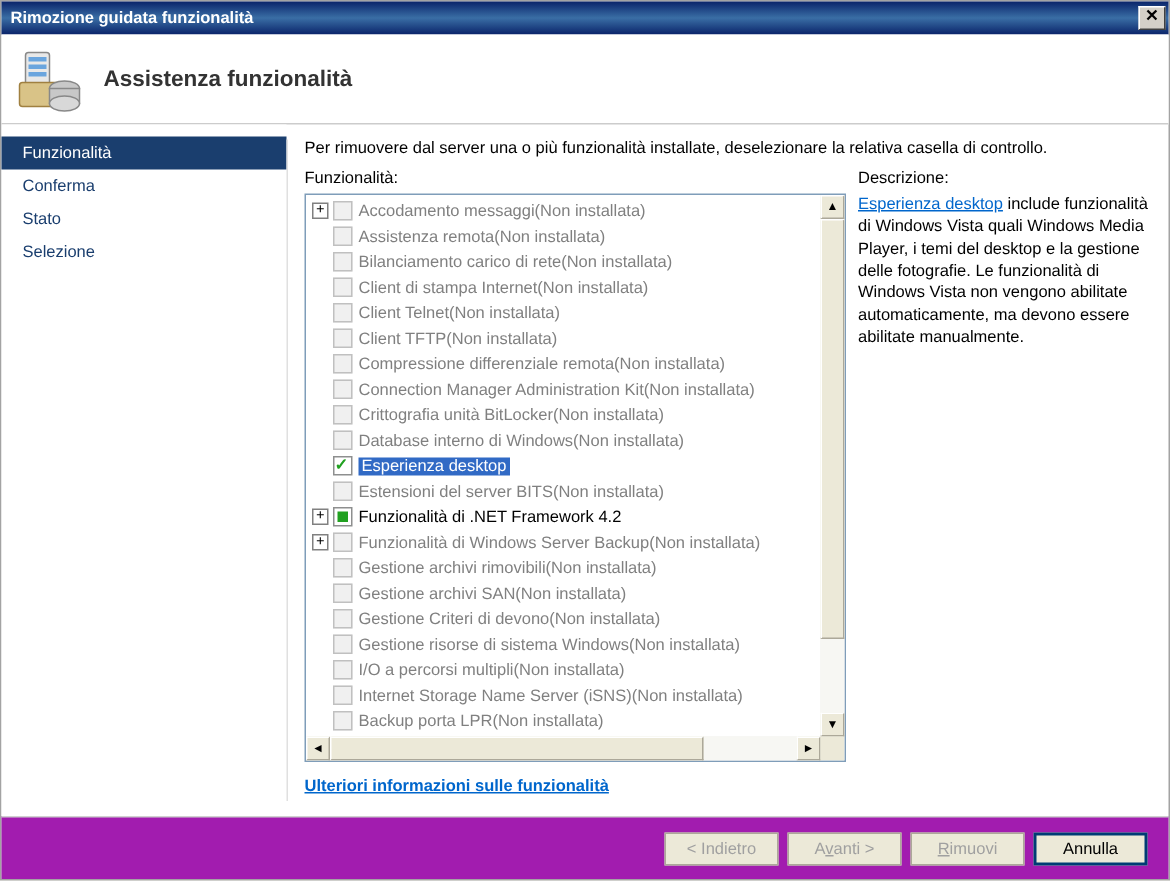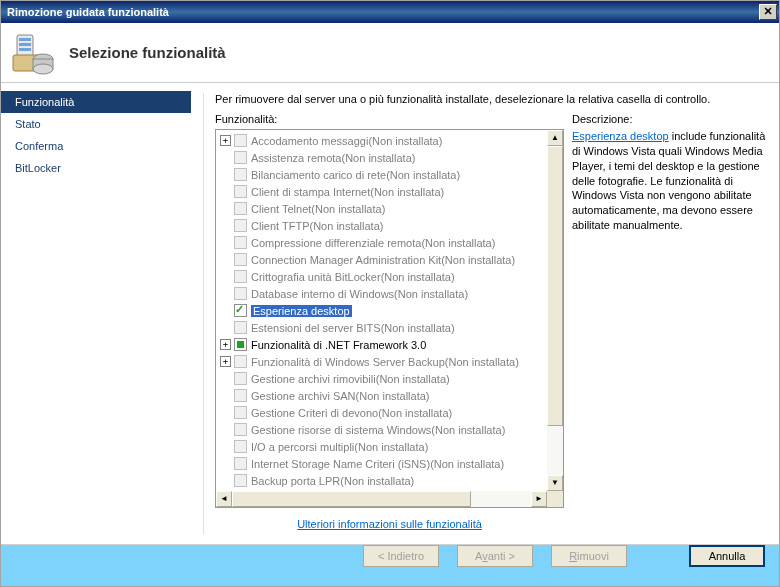--- a/index.html
+++ b/index.html
@@ -87,21 +87,20 @@
     background: #1a3e6e;
     color: #fff;
   }
   .main {
     flex: 1;
     padding: 10px 12px 0 12px;
     display: flex;
     flex-direction: column;
     min-height: 0;
     position: relative;
-    margin-left: 12px;
   }
   .vsep {
     position: absolute;
     left: 0; top: 10px; bottom: 10px;
     width: 1px;
     background: #e0e0e0;
   }
   .instr { color: #000; margin-bottom: 8px; font-size: 11px; }
   .cols {
     flex: 1;
@@ -212,48 +211,48 @@
     right: 0; bottom: 0;
     width: 16px; height: 16px;
     background: #ece9d8;
   }
   .desc-text { font-size: 11px; line-height: 1.35; color: #000; }
   .desc-text a { color: #0066cc; text-decoration: underline; cursor: pointer; }
   .link-more {
     margin: 10px 0 14px 0;
     color: #0066cc;
     text-decoration: underline;
-    font-weight: normal;
+    font-weight: bold;
     font-size: 11px;
     cursor: pointer;
     display: inline-block;
-    text-align: center;
   }
   .footer {
     height: 42px;
     border-top: 1px solid #d0d0d0;
     display: flex;
     justify-content: flex-end;
-    gap: 18px;
+    align-items: center;
+    gap: 6px;
     padding: 0 14px;
     flex-shrink: 0;
-    background: #7dd3fc;
+    background: #a21caf;
   }
   .btn {
     min-width: 76px;
     height: 22px;
     background: #ece9d8;
     border: 1px solid #aca899;
     font-size: 11px;
     padding: 0 10px;
     cursor: pointer;
     color: #000;
   }
   .btn:disabled { color: #a0a0a0; cursor: default; }
-  .btn.default { border: 2px solid #003c74; font-weight: normal; margin-left: 44px; }
+  .btn.default { border: 2px solid #003c74; font-weight: normal; }
   .btn u { text-decoration: underline; }
 </style>
 </head>
 <body>
 
 <div class="window">
 
   <div class="titlebar">
     <span>Rimozione guidata funzionalità</span>
     <div class="close-btn">✕</div>
@@ -265,30 +264,30 @@
         <rect x="6" y="4" width="16" height="26" rx="2" fill="#e8e8e8" stroke="#888"></rect>
         <rect x="8" y="7" width="12" height="3" fill="#6aa5de"></rect>
         <rect x="8" y="12" width="12" height="3" fill="#6aa5de"></rect>
         <rect x="8" y="17" width="12" height="3" fill="#6aa5de"></rect>
         <rect x="2" y="24" width="28" height="16" rx="2" fill="#d9c387" stroke="#a08040"></rect>
         <ellipse cx="32" cy="28" rx="10" ry="5" fill="#c8c8c8" stroke="#888"></ellipse>
         <rect x="22" y="28" width="20" height="10" fill="#c8c8c8" stroke="#888"></rect>
         <ellipse cx="32" cy="38" rx="10" ry="5" fill="#d8d8d8" stroke="#888"></ellipse>
       </svg>
     </div>
-    <div class="header-title">Selezione funzionalità</div>
+    <div class="header-title">Assistenza funzionalità</div>
   </div>
 
   <div class="body">
     <div class="sidebar">
       <div id="sidebar-items">
           <div class="side-item active">Funzionalità</div>
+          <div class="side-item">Conferma</div>
           <div class="side-item">Stato</div>
-          <div class="side-item">Conferma</div>
-          <div class="side-item">BitLocker</div>
+          <div class="side-item">Selezione</div>
         </div>
     </div>
 
     <div class="main">
       <div class="vsep"></div>
       <div class="instr">Per rimuovere dal server una o più funzionalità installate, deselezionare la relativa casella di controllo.</div>
       <div class="cols">
         <div class="col-left">
           <div class="section-label">Funzionalità:</div>
           <div class="treebox">
@@ -360,21 +359,21 @@
                 </div>
                 <div class="tree-row">
                   <div class="expander blank"></div>
                   <div class="checkbox disabled"></div>
                   <span class="item-label grey">Estensioni del server BITS</span>
                   <span class="item-label grey">  (Non installata)</span>
                 </div>
                 <div class="tree-row">
                   <div class="expander">+</div>
                   <div class="checkbox indet"></div>
-                  <span class="item-label">Funzionalità di .NET Framework 3.0</span>
+                  <span class="item-label">Funzionalità di .NET Framework 4.2</span>
                 </div>
                 <div class="tree-row">
                   <div class="expander">+</div>
                   <div class="checkbox disabled"></div>
                   <span class="item-label grey">Funzionalità di Windows Server Backup</span>
                   <span class="item-label grey">  (Non installata)</span>
                 </div>
                 <div class="tree-row">
                   <div class="expander blank"></div>
                   <div class="checkbox disabled"></div>
@@ -401,21 +400,21 @@
                 </div>
                 <div class="tree-row">
                   <div class="expander blank"></div>
                   <div class="checkbox disabled"></div>
                   <span class="item-label grey">I/O a percorsi multipli</span>
                   <span class="item-label grey">  (Non installata)</span>
                 </div>
                 <div class="tree-row">
                   <div class="expander blank"></div>
                   <div class="checkbox disabled"></div>
-                  <span class="item-label grey">Internet Storage Name Criteri (iSNS)</span>
+                  <span class="item-label grey">Internet Storage Name Server (iSNS)</span>
                   <span class="item-label grey">  (Non installata)</span>
                 </div>
                 <div class="tree-row">
                   <div class="expander blank"></div>
                   <div class="checkbox disabled"></div>
                   <span class="item-label grey">Backup porta LPR</span>
                   <span class="item-label grey">  (Non installata)</span>
                 </div>
               </div>
             <div class="vscroll">

